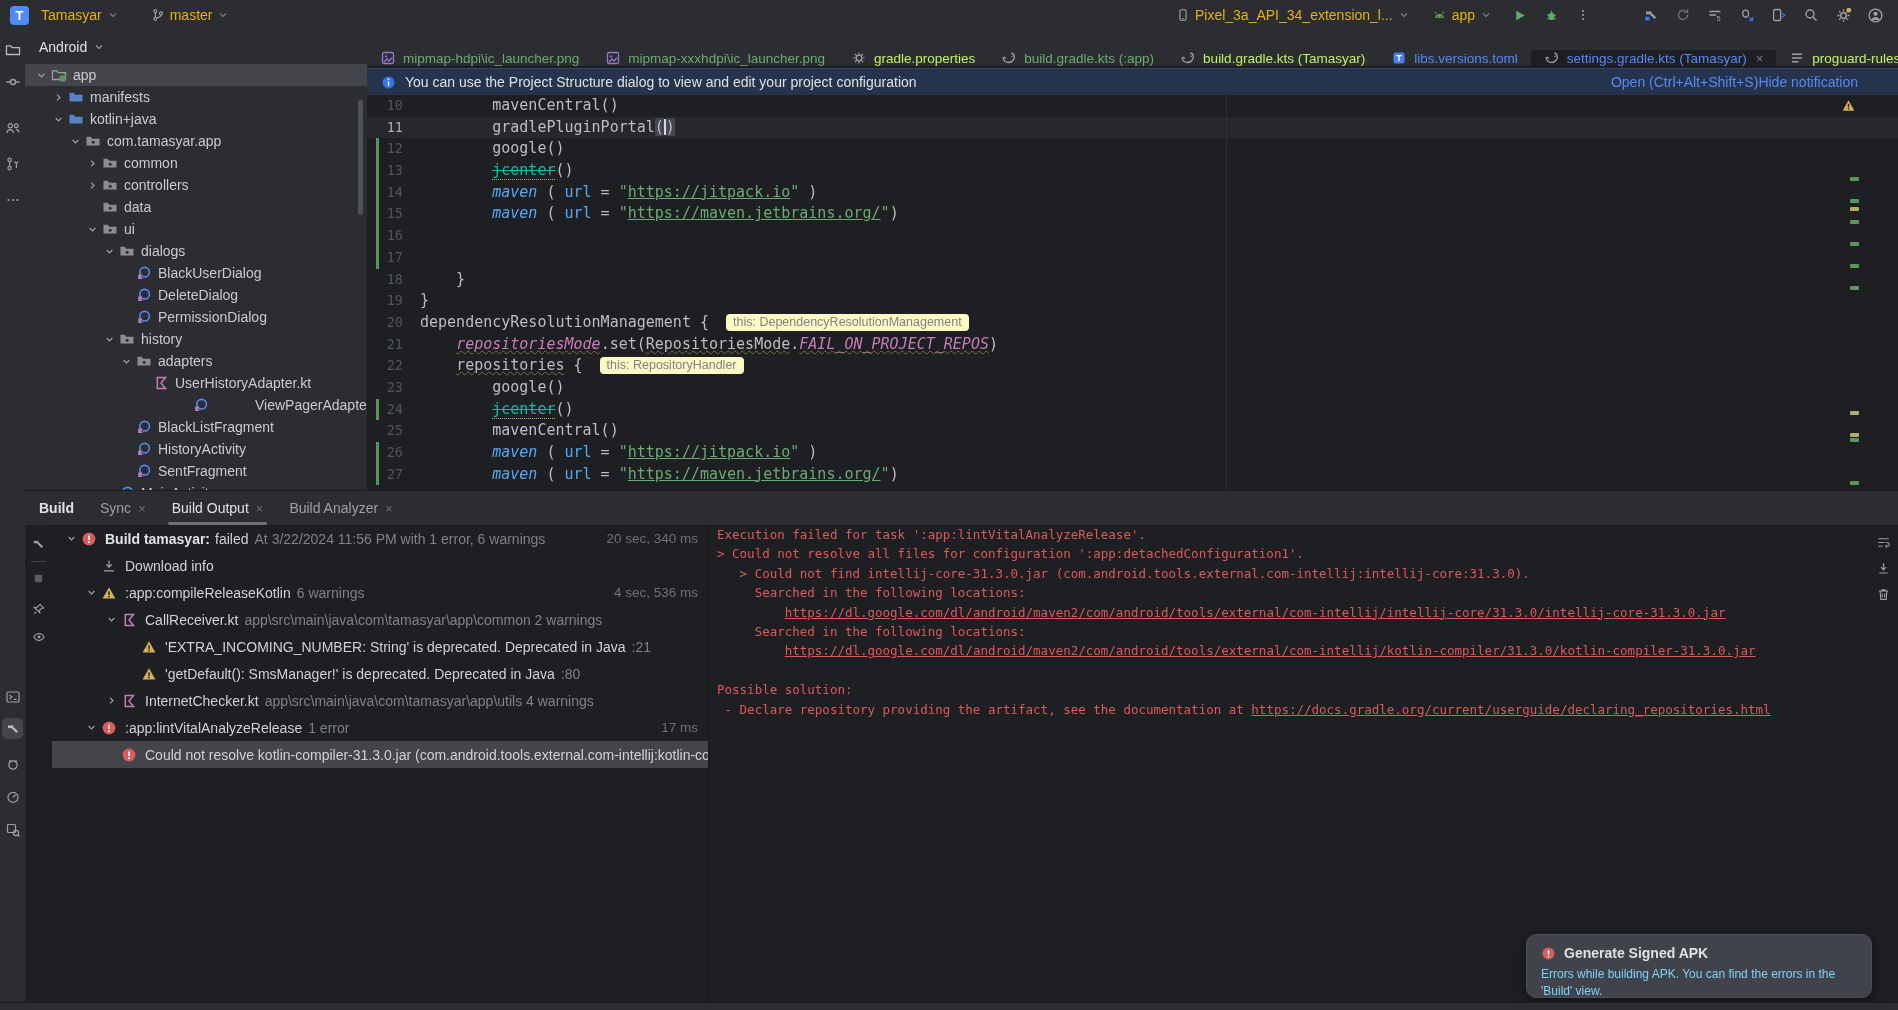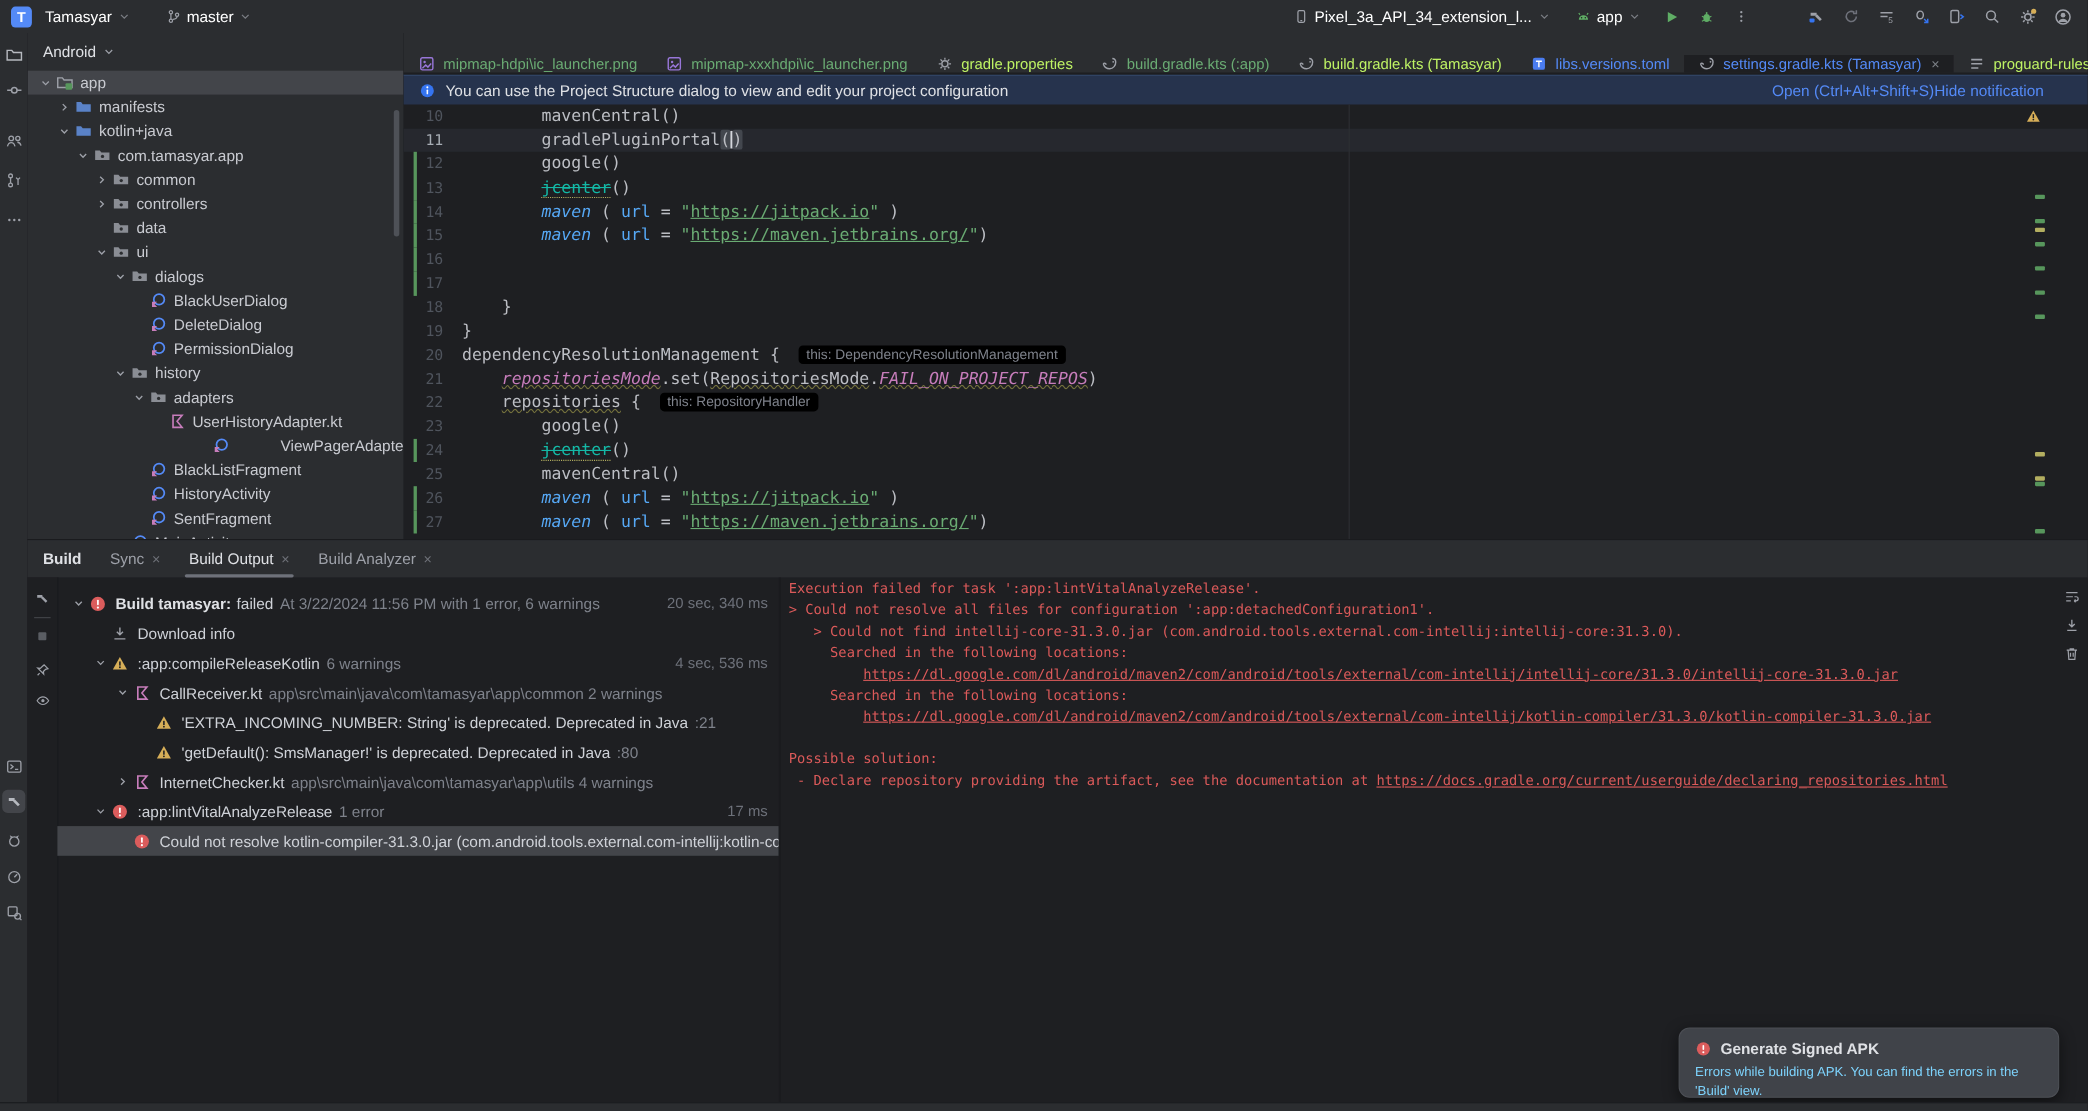--- a/index.html
+++ b/index.html
@@ -7,21 +7,21 @@
        font-family:"Liberation Sans",sans-serif;color:#bcbec4;font-size:14px;}
   .abs{position:absolute;}
   svg{display:block;}
 
   
   #titlebar{left:0;top:0;width:1898px;height:30px;background:#2b2d30;border-bottom:1px solid #1a1b1e;
             display:flex;align-items:center;}
   .tb-left{display:flex;align-items:center;gap:6px;padding-left:10px;}
   .logo{width:19px;height:19px;border-radius:4px;background:#548af7;color:#fff;font-weight:bold;
         font-size:13px;display:flex;align-items:center;justify-content:center;}
-  .tb-item{display:flex;align-items:center;gap:5px;padding:3px 6px;border-radius:4px;color:#ffffff;}
+  .tb-item{display:flex;align-items:center;gap:5px;padding:3px 6px;border-radius:4px;color:#eab308;}
   .tb-right{margin-left:auto;display:flex;align-items:center;gap:10px;padding-right:12px;}
   .tb-ic{width:22px;height:22px;display:flex;align-items:center;justify-content:center;border-radius:4px;}
   .chev{opacity:.7}
 
   
   #left-stripe{left:0;top:30px;width:25px;height:972px;background:#2b2d30;border-right:1px solid #1a1b1e;}
   .stripe-ic{position:absolute;left:2px;width:21px;height:21px;border-radius:5px;
              display:flex;align-items:center;justify-content:center;}
   .stripe-ic.active{background:#43454a;}
 
@@ -57,38 +57,38 @@
   .eline.cur .ln{color:#a7adb5;}
   .cbar{position:absolute;left:9px;top:0;width:3px;height:100%;background:#57965c;}
   .s-p{color:#bcbec4;} .s-hl{color:#bcbec4;background:#43474e;border-radius:2px;}
   .s-bi{color:#56a8f5;font-style:italic;} .s-b{color:#56a8f5;}
   .s-s{color:#6aab73;} .s-su{color:#6aab73;text-decoration:underline;}
   .s-pi,.s-pis{color:#c77dbb;font-style:italic;}
   .s-pis,.s-ps{text-decoration:underline;text-decoration-style:wavy;text-decoration-color:#74713c;text-decoration-thickness:1px;}
   .s-ps{color:#bcbec4;}
   .s-strike{color:#14b8a6;text-decoration:line-through;border-bottom:1px dotted #b3ae60;}
   .caret{display:inline-block;width:2px;height:16px;background:#d4d7dd;vertical-align:-3px;}
-  .inlay{display:inline-block;margin-left:8px;padding:0 7px;background:#000000;color:#7e828b;
+  .inlay{display:inline-block;margin-left:8px;padding:0 7px;background:#fef9c3;color:#7e828b;
          border-radius:4px;font-family:"Liberation Sans",sans-serif;font-size:12.5px;line-height:17px;vertical-align:1px;}
   #ruler{position:absolute;left:859px;top:65px;bottom:0;width:1px;background:#2d2f34;}
   .mark{position:absolute;width:9px;height:4px;border-radius:1px;}
   .mark.g{background:#57965c;} .mark.y{background:#b3ae60;}
 
   
   #build-panel{left:25px;top:490px;width:1873px;height:512px;background:#1e1f22;border-top:1px solid #1a1b1e;}
   #build-tabrow{position:absolute;left:0;top:0;right:0;height:34px;display:flex;align-items:center;gap:26px;
                 padding-left:14px;background:#2b2d30;border-bottom:1px solid #1a1b1e;}
   #build-title{color:#dfe1e5;font-weight:bold;}
   .btab{display:flex;align-items:center;gap:7px;color:#9da0a8;height:34px;position:relative;}
   .btab.active{color:#dfe1e5;}
   .btab.active::after{content:"";position:absolute;left:-4px;right:-4px;bottom:0;height:3px;background:#6e717a;border-radius:2px;}
   .btab .x{color:#6e7178;font-size:13px;}
   #build-minibar{position:absolute;left:0;top:34px;width:27px;bottom:0;background:#1e1f22;border-right:1px solid #1a1b1e;}
   .mb-ic{position:absolute;left:4px;width:19px;height:19px;display:flex;align-items:center;justify-content:center;}
-  #build-tree{position:absolute;left:27px;top:44px;width:656px;bottom:0;overflow:hidden;}
+  #build-tree{position:absolute;left:27px;top:34px;width:656px;bottom:0;overflow:hidden;}
   .btrow{height:27px;display:flex;align-items:center;white-space:nowrap;font-size:14px;color:#bcbec4;position:relative;overflow:hidden;}
   .btrow.sel{background:#43454a;}
   .btrow .bchev{width:18px;flex:0 0 18px;display:flex;justify-content:center;}
   .btrow .bicon{width:18px;flex:0 0 18px;margin-right:7px;display:flex;justify-content:center;}
   .btrow .bold{color:#dfe1e5;font-weight:bold;margin-right:5px;}
   .btrow .txt{color:#cfd2d8;margin-right:6px;}
   .btrow .meta{color:#7e828b;}
   .btrow .dur{position:absolute;right:10px;color:#6d717a;font-size:13.5px;}
   #build-splitter{position:absolute;left:683px;top:34px;width:2px;bottom:0;background:#1a1b1e;}
   #console{position:absolute;left:692px;top:34px;right:28px;bottom:0;font-family:"DejaVu Sans Mono",monospace;

